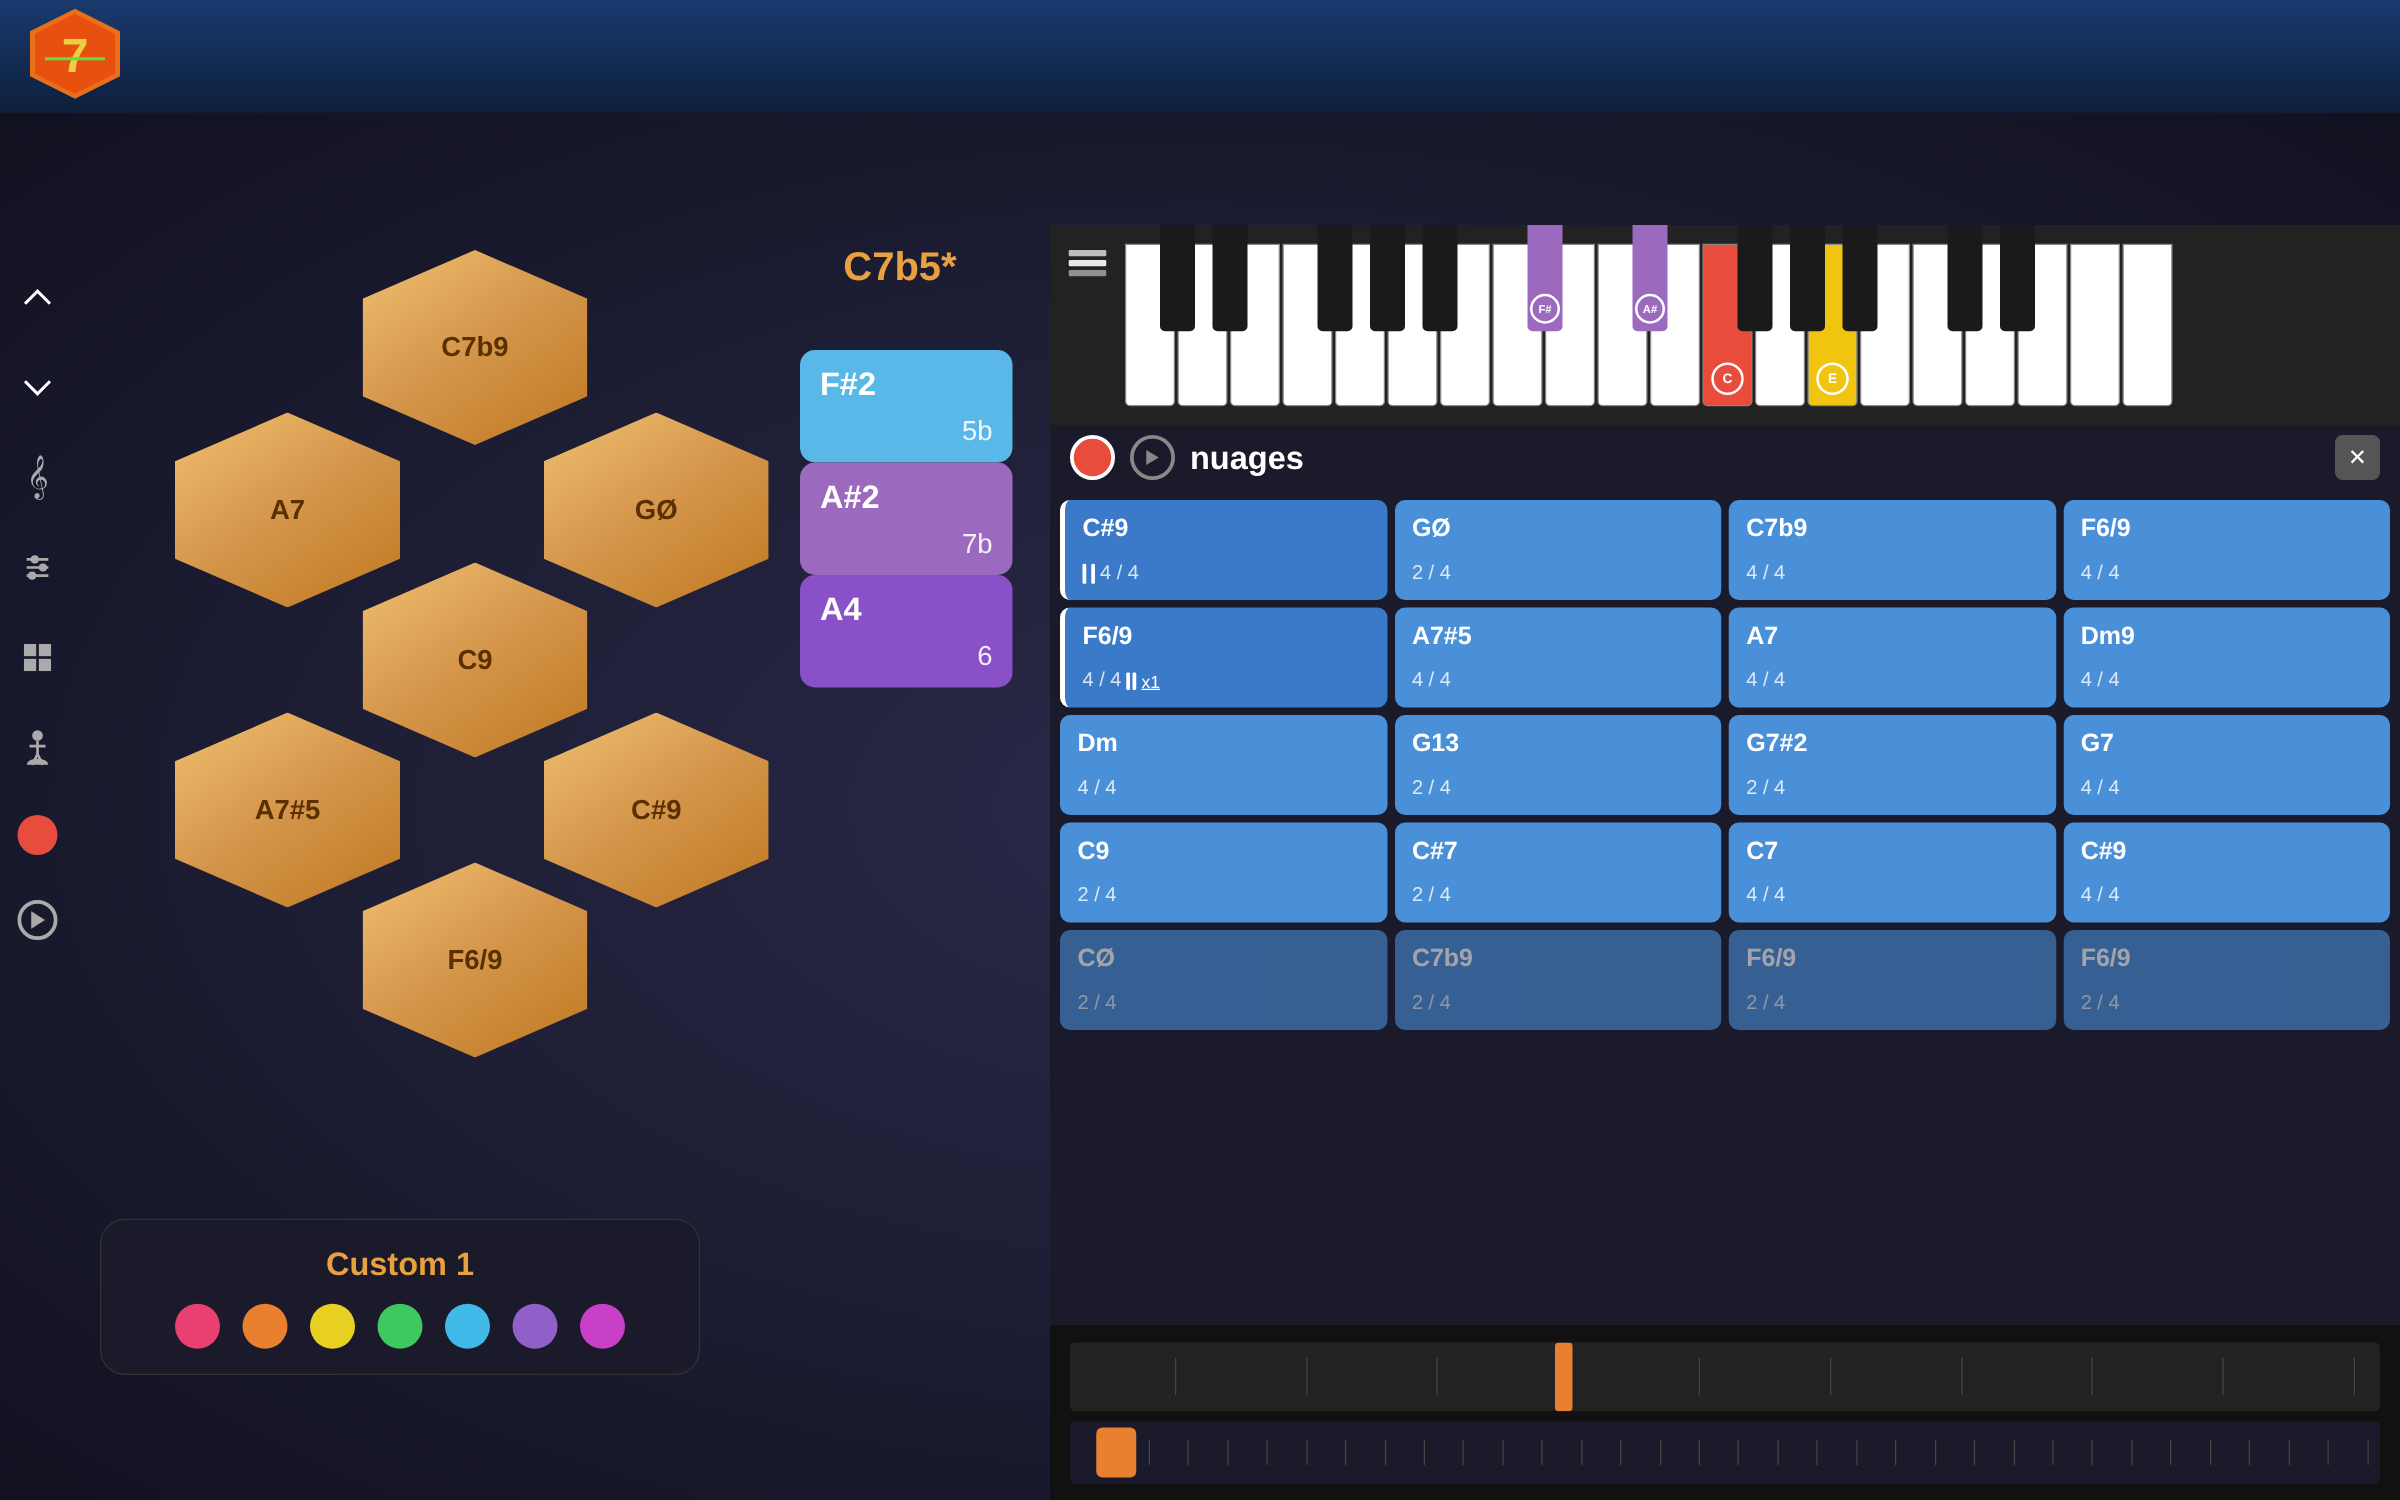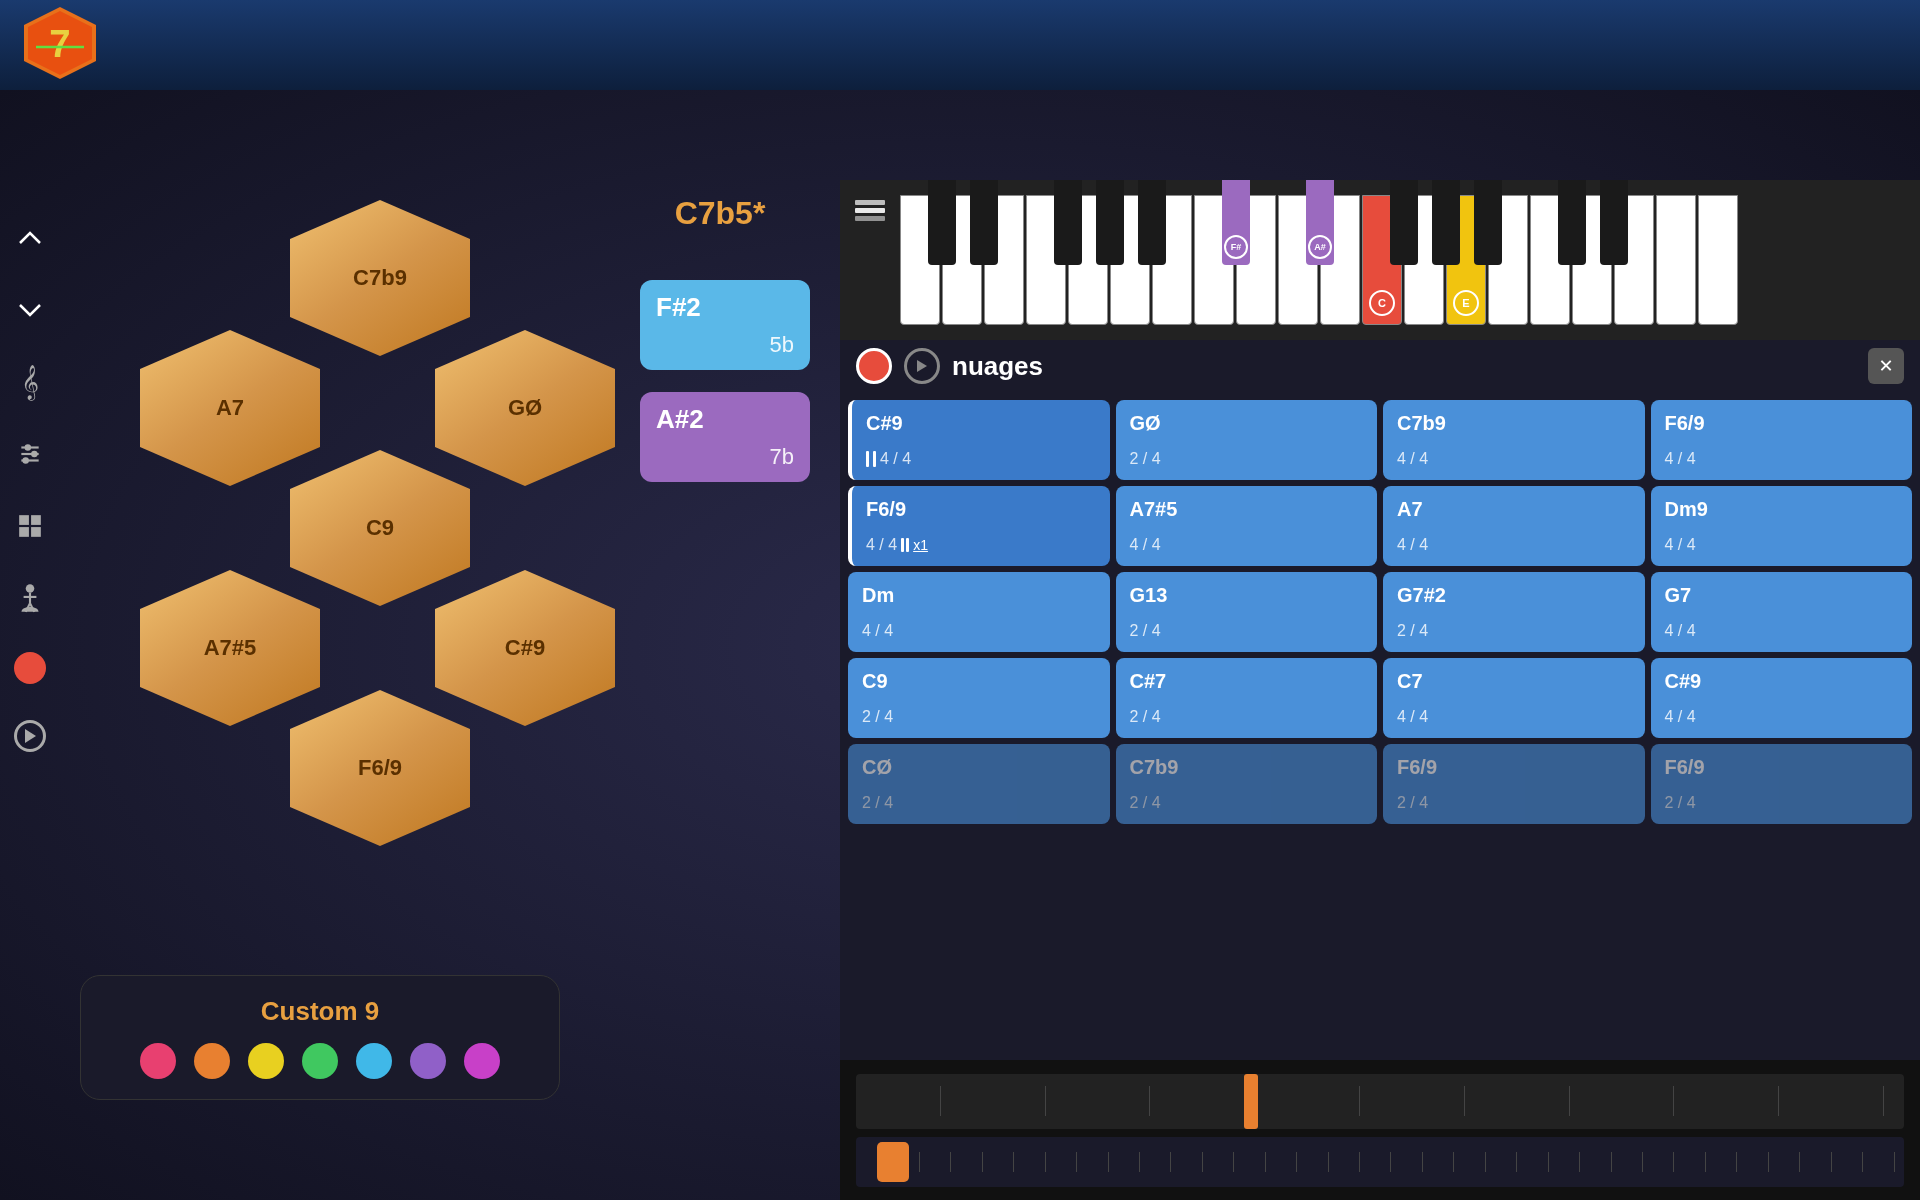--- a/index.html
+++ b/index.html
@@ -197,21 +197,21 @@
     }
 
     
     .chord-list {
       position: absolute;
       left: 640px;
       top: 90px;
       width: 170px;
       display: flex;
       flex-direction: column;
-      gap: 22px;
+      gap: 0;
       padding-top: 20px;
     }
 
     .chord-display-title {
       color: #e8a040;
       font-size: 32px;
       font-weight: bold;
       text-align: center;
       margin-bottom: 12px;
     }
@@ -455,24 +455,28 @@
       <div class="chord-num">5b</div>
     </div>
 
     <div class="chord-card chord-card-purple">
       <div class="chord-name">A#2</div>
       <div class="chord-num">7b</div>
     </div>
 
 
 
+    <div class="chord-card chord-card-purple2">
+      <div class="chord-name">A4</div>
+      <div class="chord-num">6</div>
+    </div>
   </div>
 
   <div class="custom-panel">
-    <div class="custom-title">Custom 9</div>
+    <div class="custom-title">Custom 1</div>
     <div class="color-dots">
       <div class="color-dot" style="background:#e84070;"></div>
       <div class="color-dot" style="background:#e88030;"></div>
       <div class="color-dot" style="background:#e8d020;"></div>
       <div class="color-dot" style="background:#40c860;"></div>
       <div class="color-dot" style="background:#40b8e8;"></div>
       <div class="color-dot" style="background:#9060c8;"></div>
       <div class="color-dot" style="background:#c840c8;"></div>
     </div>
   </div>

